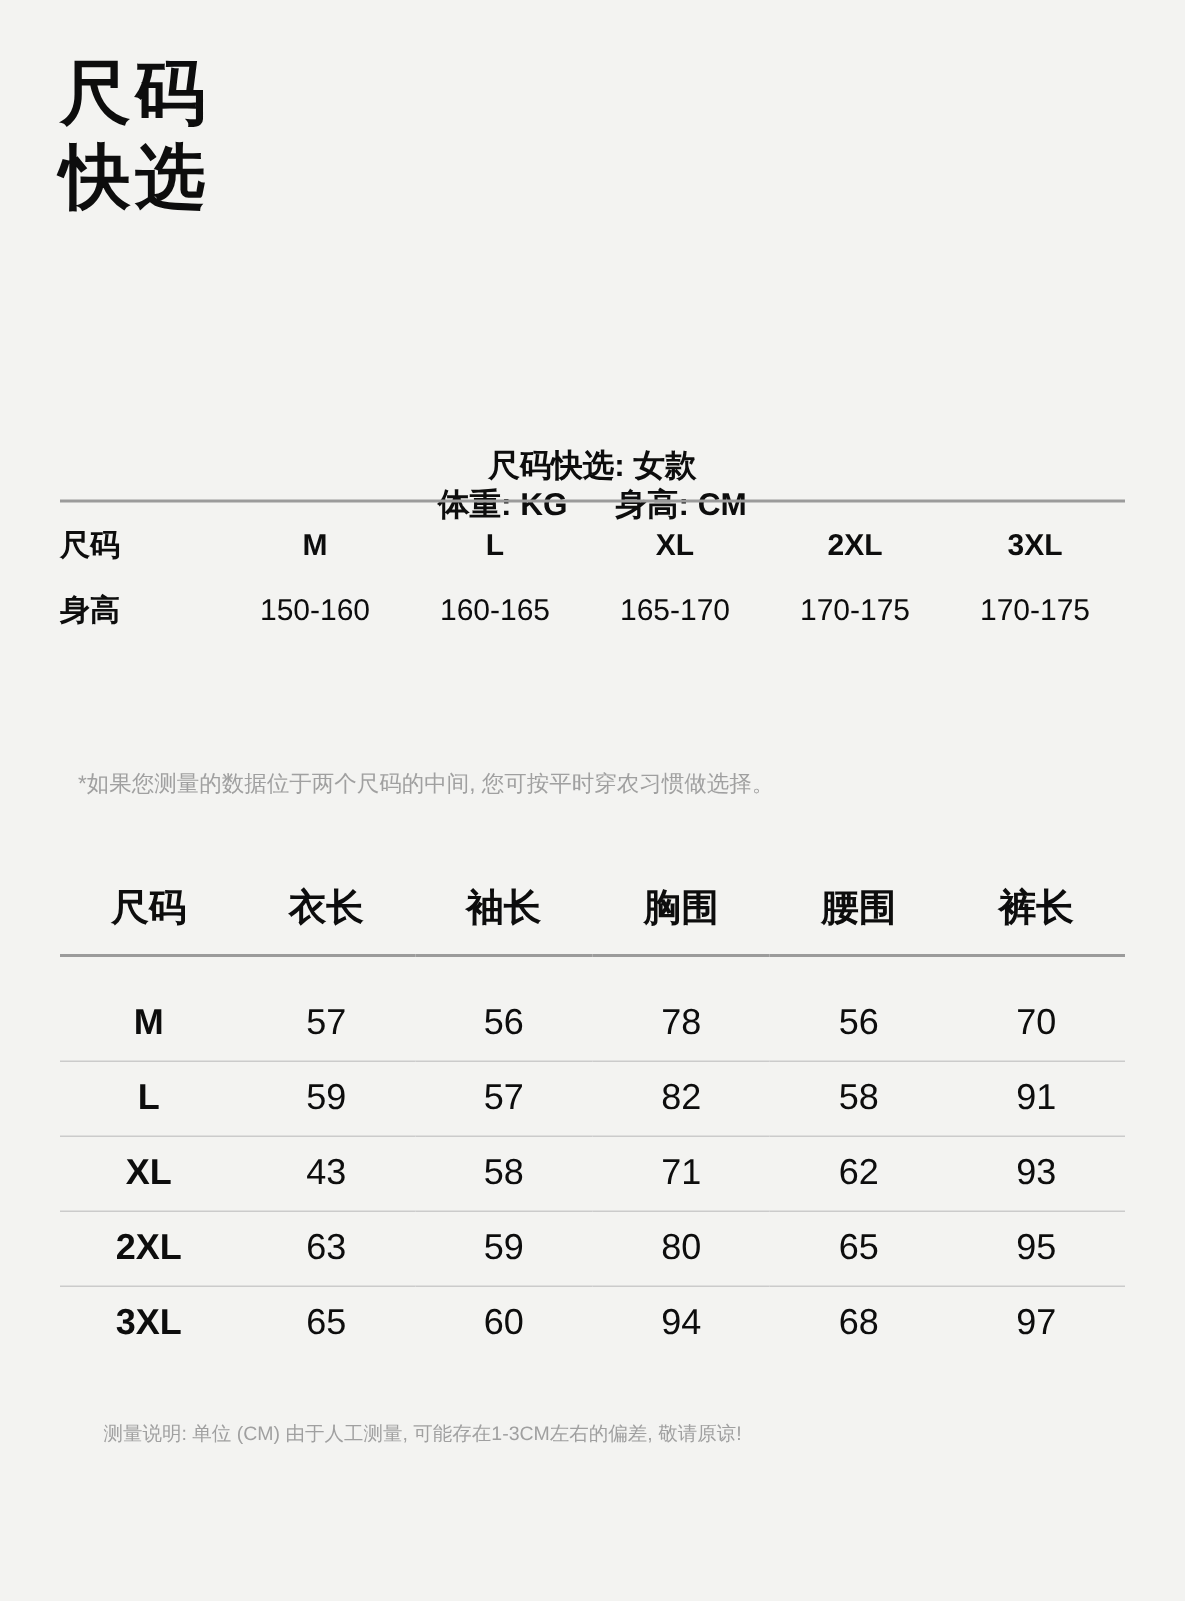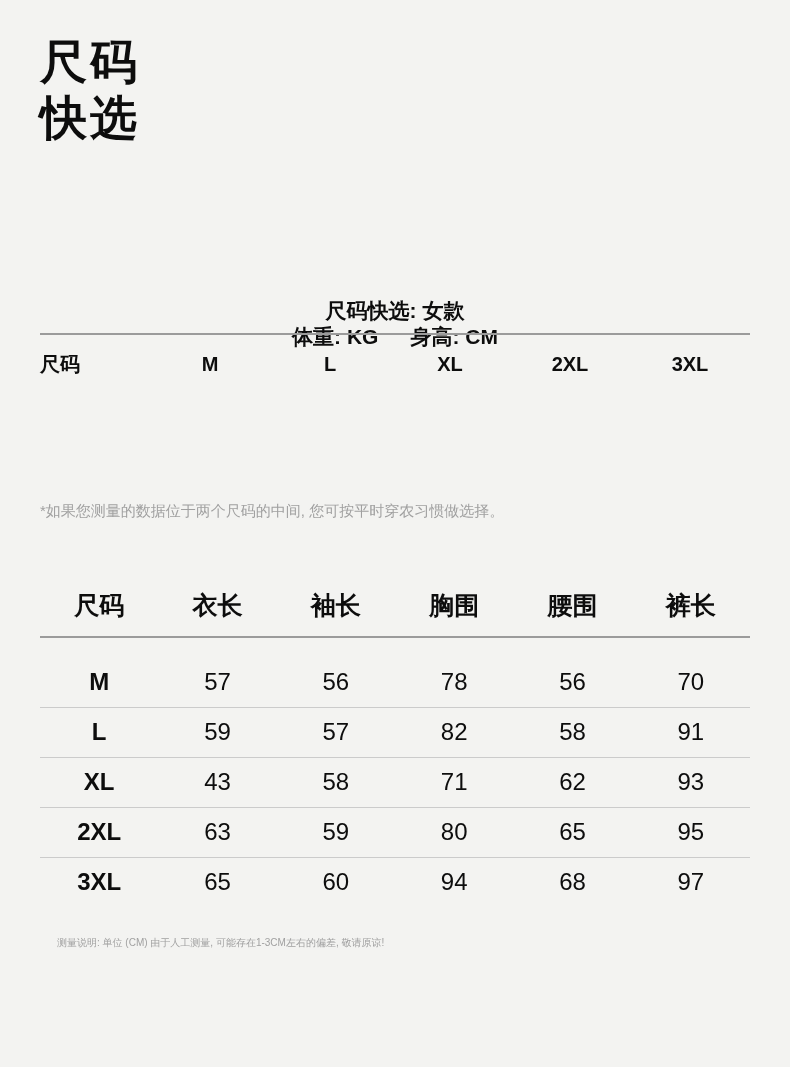--- a/index.html
+++ b/index.html
@@ -32,25 +32,25 @@
   }
   .quick tr + tr th, .quick tr + tr td { border-top: 1px solid var(--line-light, #cbcbcb); }
   .quick th, .quick td {
     font-size: 20px; font-weight: 500; text-align: center;
     height: 40px; vertical-align: middle; line-height: 1;
   }
   .quick thead th { height: 53px; padding-top: 5px; font-weight: 600; }
   .quick .lbl { width: 110px; text-align: left; font-weight: 700; }
 
   .note {
-    position: absolute; margin: 0;
+    position: absolute; margin: 12px;
     color: var(--note, #a0a0a0); line-height: 1.3;
   }
   .note1 { left: 40px; top: 501px; font-size: 15px; }
-  .note2 { left: 57px; top: 936px; font-size: 10px; }
+  .note2 { left: 57px; top: 936px; font-size: 13px; }
 
   
   .measure { position: absolute; left: 40px; top: 575px; }
   .measure thead th {
     height: 62px; font-size: 25px; font-weight: 700;
     text-align: center; vertical-align: middle; line-height: 1;
     border-bottom: 2px solid var(--line-strong, #9b9b9b);
   }
   .measure tbody th, .measure tbody td {
     font-size: 24px; text-align: center; vertical-align: middle;
@@ -82,20 +82,28 @@
     <tr>
         <th class="lbl">尺码</th>
         <th>M</th>
         <th>L</th>
         <th>XL</th>
         <th>2XL</th>
         <th>3XL</th>
       </tr>
   </thead>
   <tbody>
+      <tr>
+        <th class="lbl">身高</th>
+        <td>150-160</td>
+        <td>160-165</td>
+        <td>165-170</td>
+        <td>170-175</td>
+        <td>170-175</td>
+      </tr>
     </tbody>
 </table>
 
 <p class="note note1">*如果您测量的数据位于两个尺码的中间, 您可按平时穿农习惯做选择。</p>
 
 <table class="measure">
   <thead>
     <tr>
         <th>尺码</th>
         <th>衣长</th>

